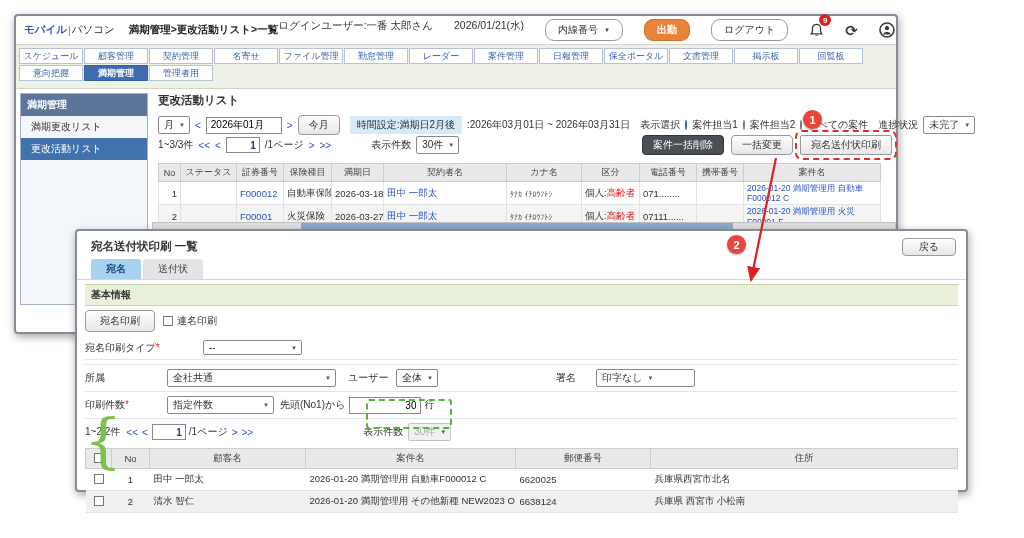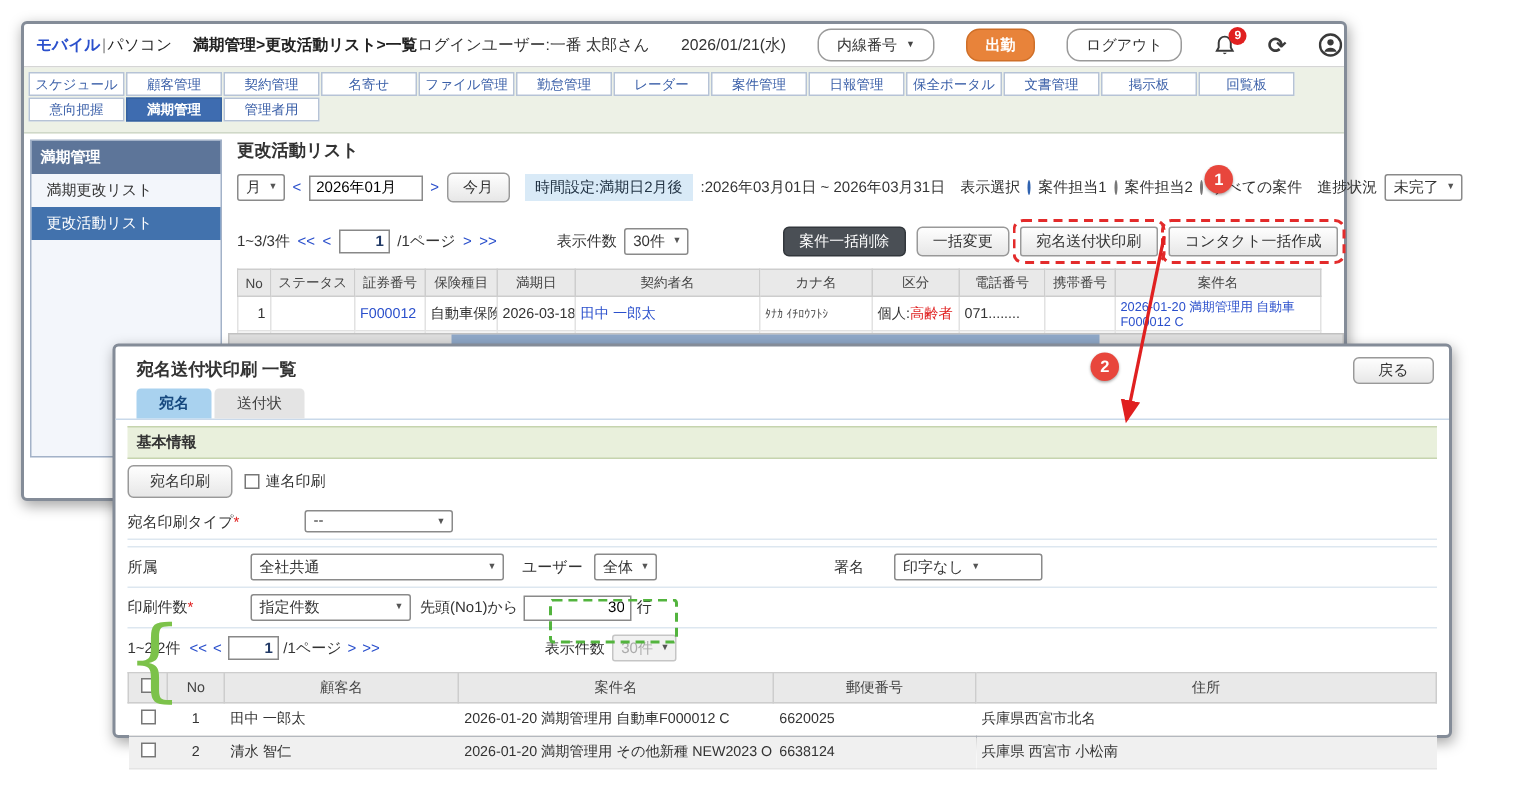--- a/index.html
+++ b/index.html
@@ -10,21 +10,21 @@
   #main-win{left:14px;top:14px;width:880px;height:316px;z-index:1}
   #modal-win{left:75px;top:229px;width:889px;height:259px;z-index:20}
 
   
   .hbar{display:flex;align-items:center;height:28px;padding:0 8px;border-bottom:1px solid #d5d5d5;
         font-size:10.5px;white-space:nowrap}
   .crumb-mobile{color:#2b50cc;font-weight:bold}
   .crumb-div{color:#888;margin:0 1px}
   .crumb-pc{color:#222}
   .crumb-path{font-weight:bold;color:#222;margin-left:14px}
-  .hright{margin-left:auto;display:flex;align-items:center;gap:21px}
+  .hright{margin-left:auto;display:flex;gap:21px}
   .pillbtn{border:1px solid #9a9a9a;background:#fff;border-radius:9px;padding:3px 12px;
            font-size:10px;display:inline-flex;align-items:center;gap:6px;cursor:pointer}
   .pillbtn .car{font-size:6px;color:#444}
   .pill-orange{background:#e8833a;border-color:#cf6f28;color:#fff;font-weight:bold}
   .icon{display:inline-flex;align-items:center;justify-content:center;cursor:pointer}
   .bellwrap{position:relative}
   .bellbadge{position:absolute;top:-5px;right:-7px;background:#e02020;color:#fff;border-radius:50%;
              width:12px;height:12px;font-size:8px;font-weight:bold;display:flex;align-items:center;
              justify-content:center}
   .refresh-glyph{font-size:15px;font-weight:bold;color:#3a3a3a;line-height:1}
@@ -39,21 +39,21 @@
   
   .content{position:relative;height:206px}
   .sidebar{position:absolute;left:4px;top:4px;width:126px;height:210px;background:#f3f6fb;
            border:1px solid #a3b2c8}
   .side-h{background:#5d7599;color:#fff;font-size:10px;font-weight:bold;padding:4px 6px}
   .side-item{font-size:10px;padding:4px 4px 4px 10px;color:#333;cursor:pointer}
   .side-item.active{background:#4272ad;color:#fff}
   .mainarea{margin-left:138px;padding:2px 4px;position:relative}
   .pgtitle{font-size:11.5px;font-weight:bold;margin:2px 0 7px}
   .ctr{display:flex;align-items:center;gap:5px;font-size:10px;white-space:nowrap}
-  .ctr2{display:flex;align-items:center;gap:5px;font-size:10px;margin-top:16px;white-space:nowrap}
+  .ctr2{display:flex;align-items:center;gap:5px;font-size:10px;margin-top:0;white-space:nowrap}
   .sel{display:inline-flex;align-items:center;gap:5px;border:1px solid #8a8a8a;background:#fff;
        border-radius:2px;padding:1px 4px 1px 5px;font-size:10px;cursor:pointer}
   .sel .car{font-size:6px;color:#555}
   .sel.disabled{background:#f1f1f1;color:#aaa;border-color:#c5c5c5}
   .box-inp{border:1px solid #8a8a8a;padding:1px 4px;font-size:10px;background:#fff;height:13px}
   .navsym{color:#2b50cc;cursor:pointer}
   .btn{display:inline-block;border:1px solid #999;border-radius:4px;
        background:linear-gradient(#fefefe,#e7e7e7);padding:2px 10px;font-size:10px;color:#333;
        cursor:pointer;white-space:nowrap}
   .btn-dark{background:#4a4f55;color:#fff;border-color:#32373c}
@@ -223,21 +223,20 @@
         <span style="width:30px"></span>
         <span>表示件数</span>
         <span class="sel">
           <span>30件</span>
           <span class="car">▼</span>
         </span>
         <span style="margin-left:auto;display:inline-flex;gap:7px;align-items:center">
           <span class="btn btn-dark">案件一括削除</span>
           <span class="btn">一括変更</span>
           <span class="btn annot-red">宛名送付状印刷</span>
-          <span class="btn annot-red">コンタクト一括作成</span>
         </span>
       </div>
 
       <table class="grid">
         <colgroup>
           <col style="width:22px">
             <col style="width:56px">
             <col style="width:47px">
             <col style="width:48px">
           <col style="width:52px">

